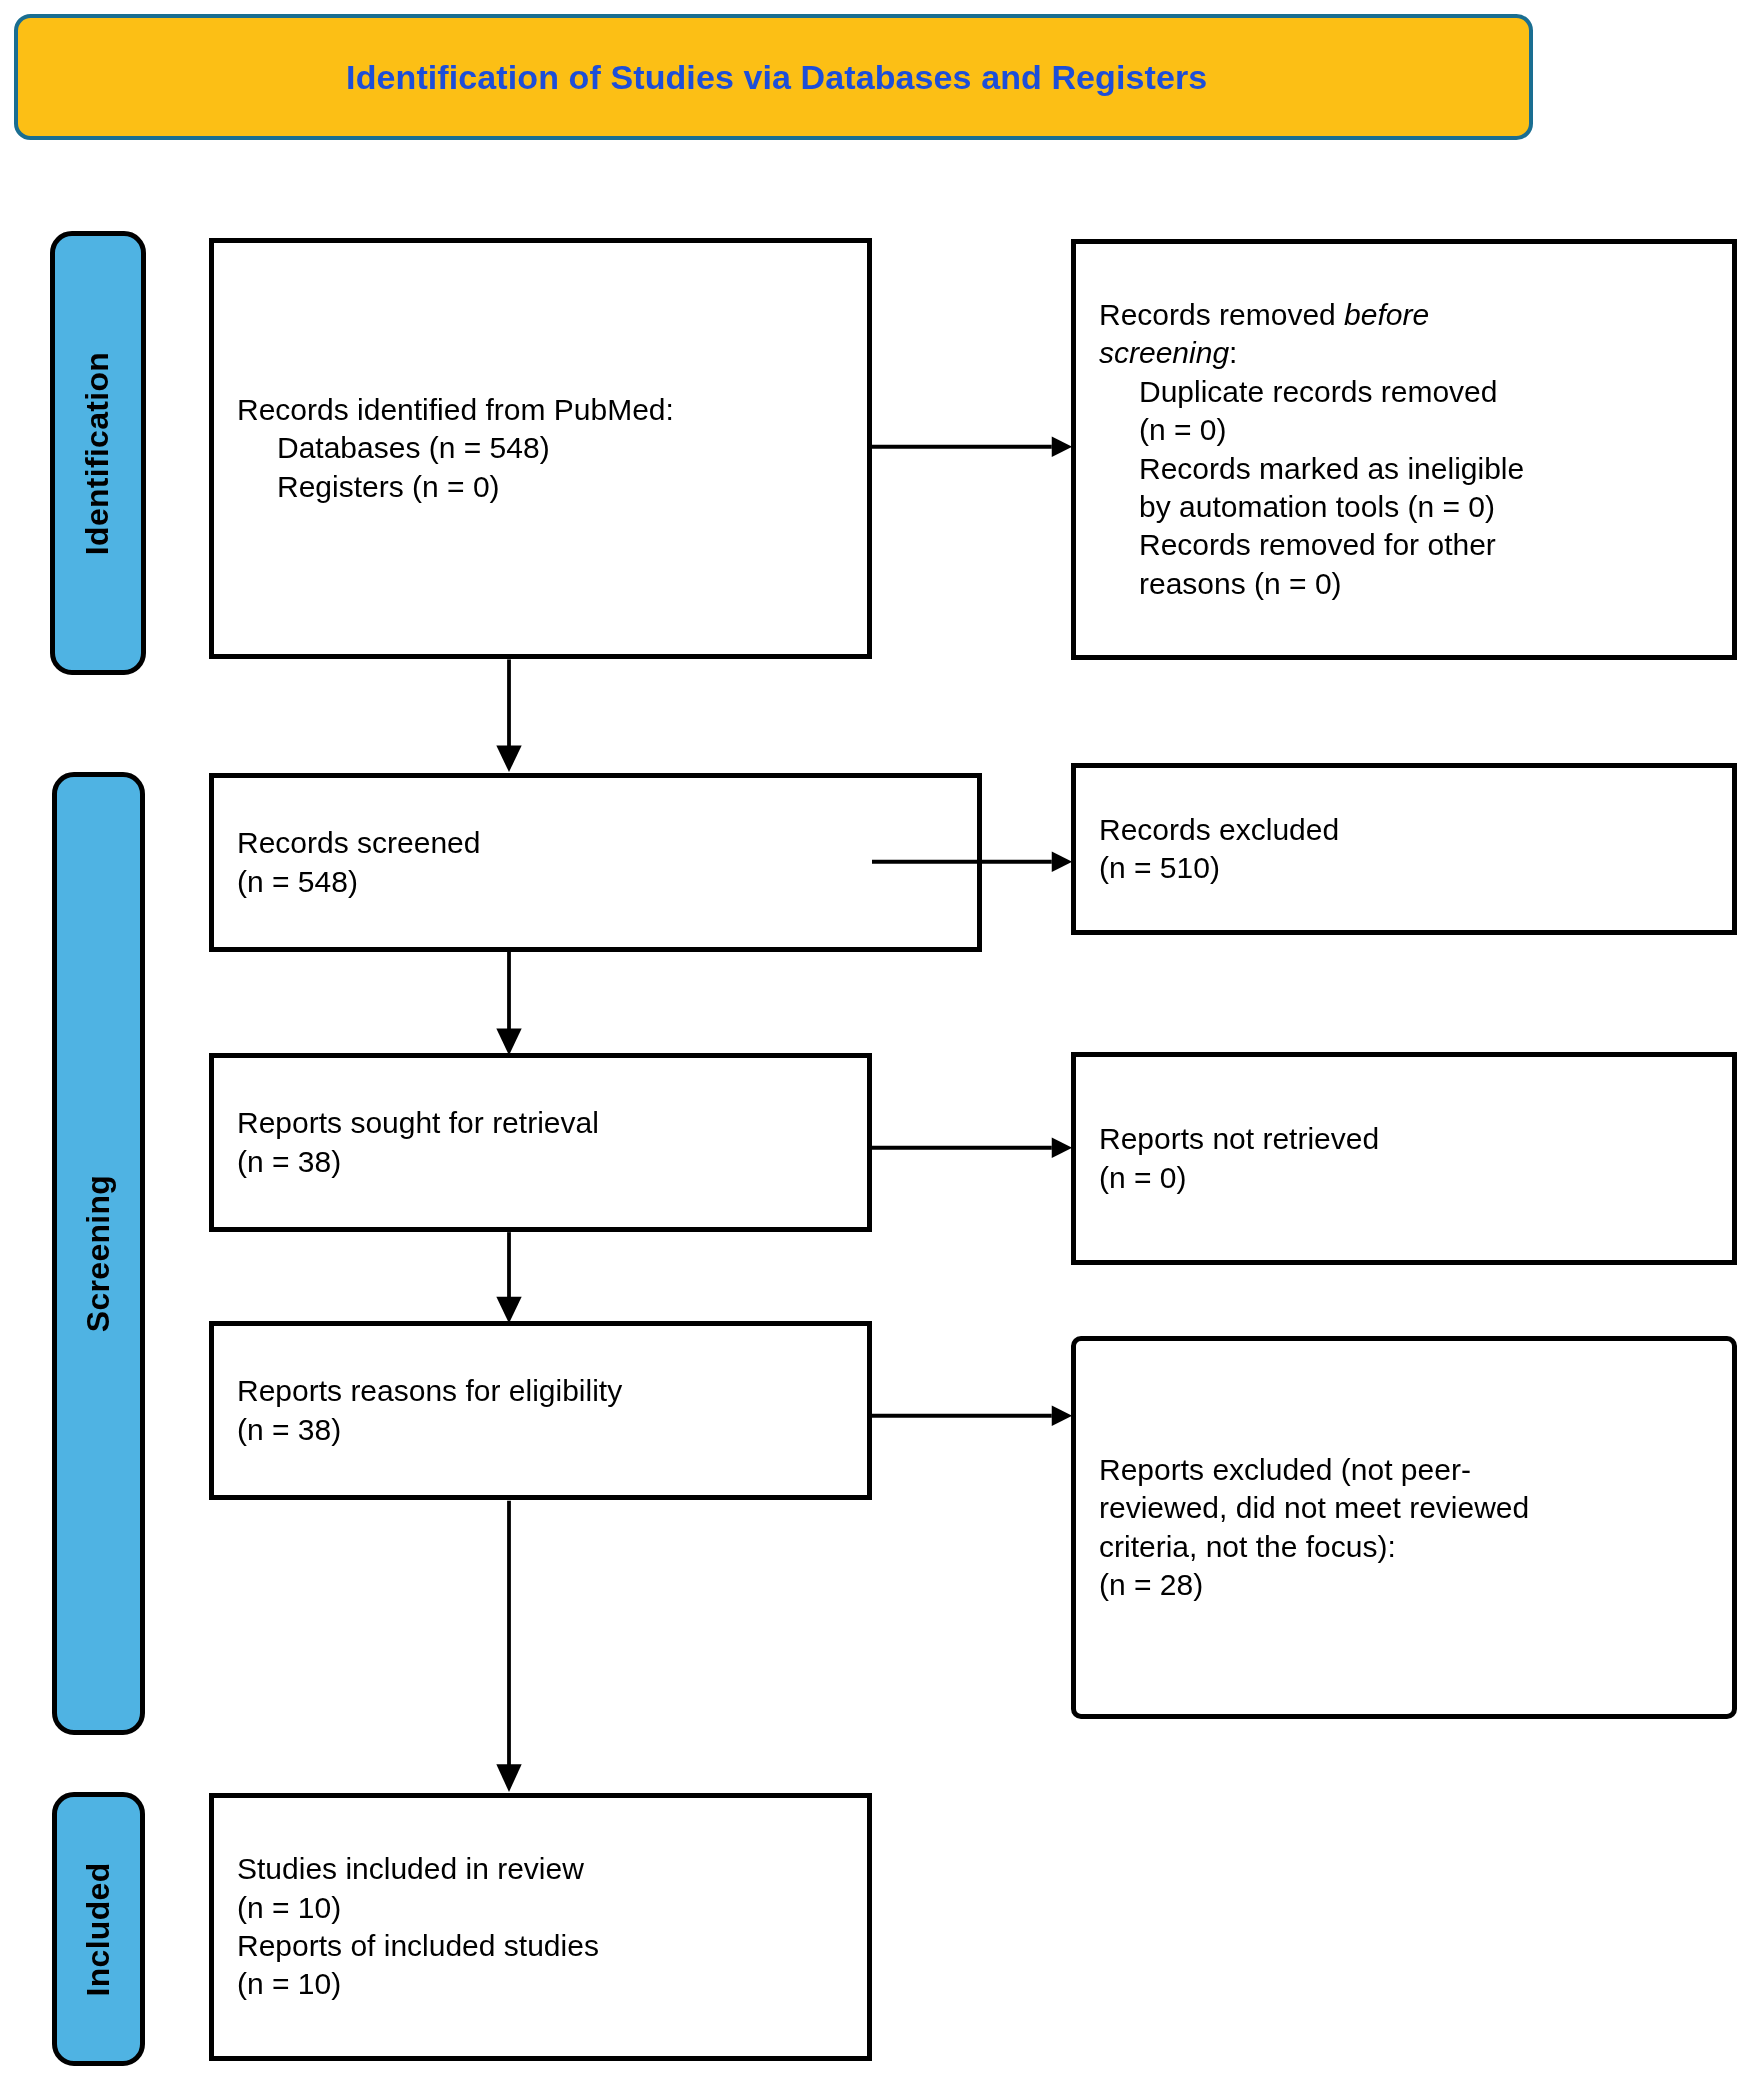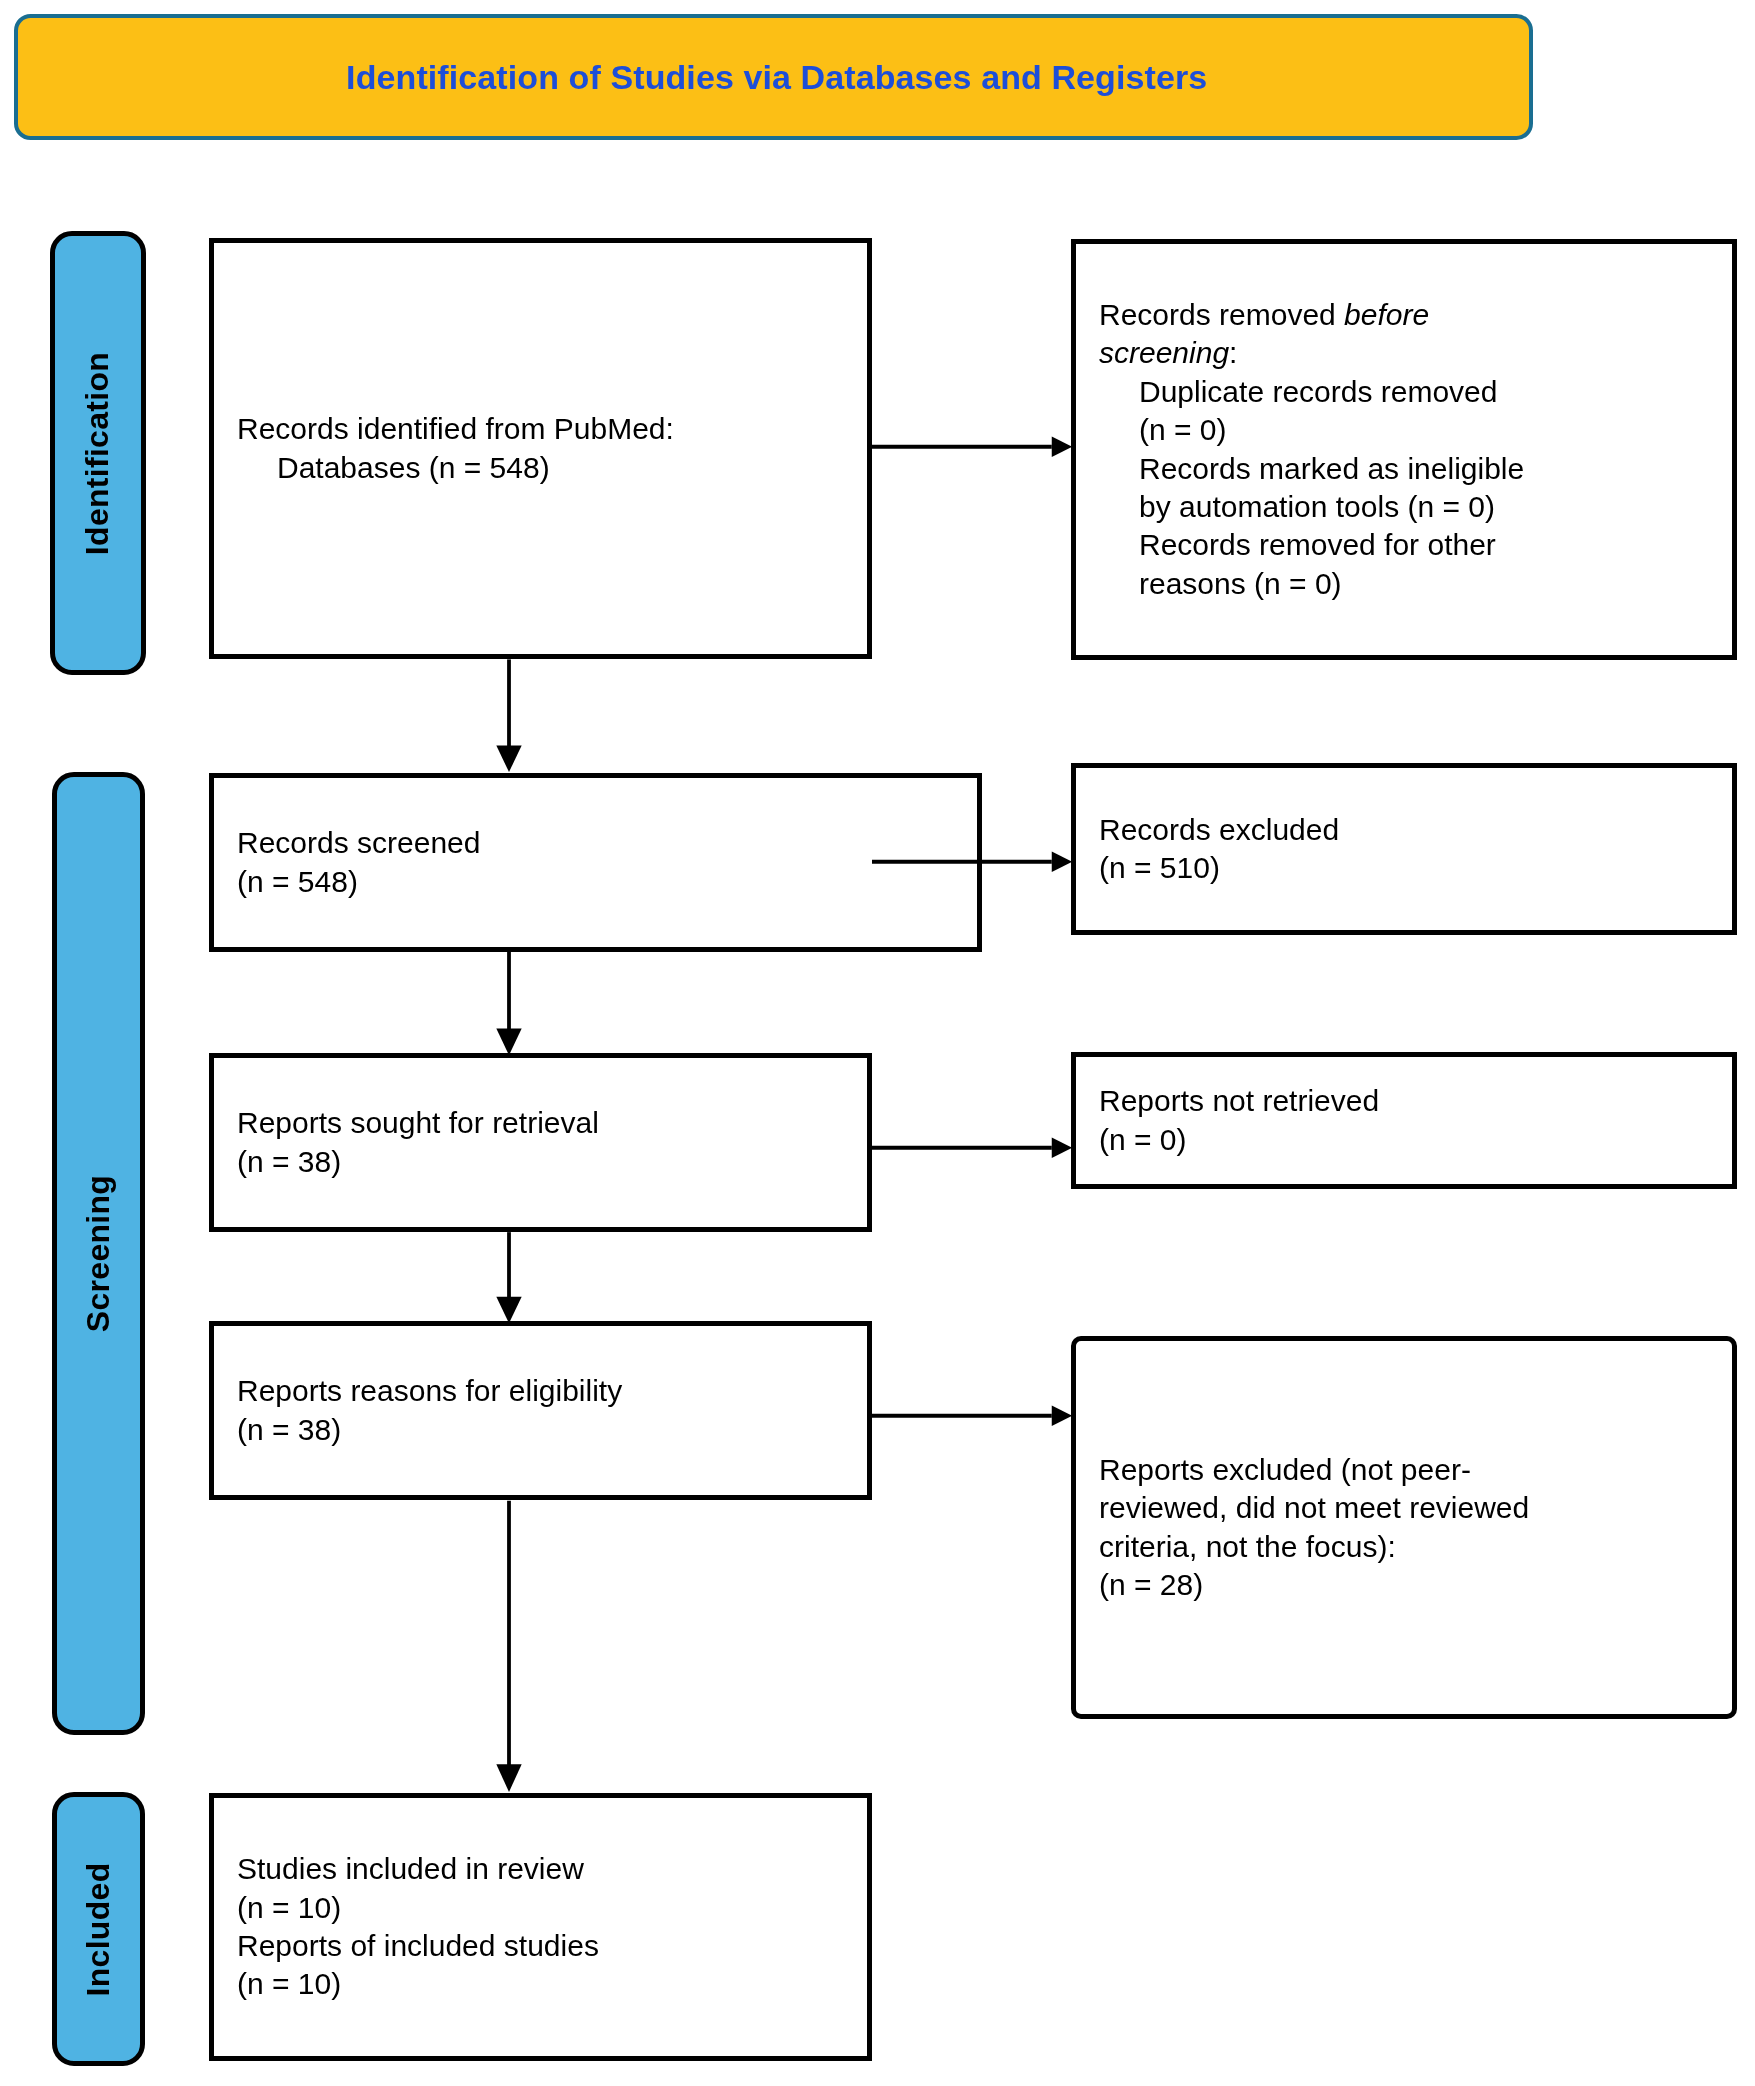--- a/index.html
+++ b/index.html
@@ -88,21 +88,21 @@
   
   #box-identified      { left: 209px; top: 238px;  width: 663px; height: 421px; }
   #box-screened        { left: 209px; top: 773px; width: 773px; height: 179px; }
   #box-sought          { left: 209px; top: 1053px; width: 663px; height: 179px; }
   #box-assessed        { left: 209px; top: 1321px; width: 663px; height: 179px; }
   #box-included        { left: 209px; top: 1793px; width: 663px; height: 268px; }
 
   
   #box-removed-before  { left: 1071px; top: 239px;  width: 666px; height: 421px; }
   #box-excluded        { left: 1071px; top: 763px; width: 666px; height: 172px; }
-  #box-not-retrieved   { left: 1071px; top: 1052px; width: 666px; height: 137px; }
+  #box-not-retrieved   { left: 1071px; top: 1052px; width: 666px; height: 213px; }
   #box-reports-excl    { left: 1071px; top: 1336px; width: 666px; height: 383px; border-radius: 10px; }
 
   
   .conn {
     position: absolute;
   }
   .conn svg { display: block; overflow: visible; }
   .conn-line {
     stroke: #000000;
     fill: none;
@@ -124,20 +124,21 @@
   <div class="stage-bar" id="stage-screening">
     <span class="stage-label">Screening</span>
   </div>
   <div class="stage-bar" id="stage-included">
     <span class="stage-label">Included</span>
   </div>
 
   <div class="flow-box" id="box-identified">
     <div class="line">Records identified from PubMed:</div>
     <div class="line indent">Databases (n = 548)</div>
+    <div class="line indent">Registers (n = 0)</div>
   </div>
 
   <div class="flow-box" id="box-screened">
     <div class="line">Records screened</div>
     <div class="line">(n = 548)</div>
   </div>
 
   <div class="flow-box" id="box-sought">
     <div class="line">Reports sought for retrieval</div>
     <div class="line">(n = 38)</div>

